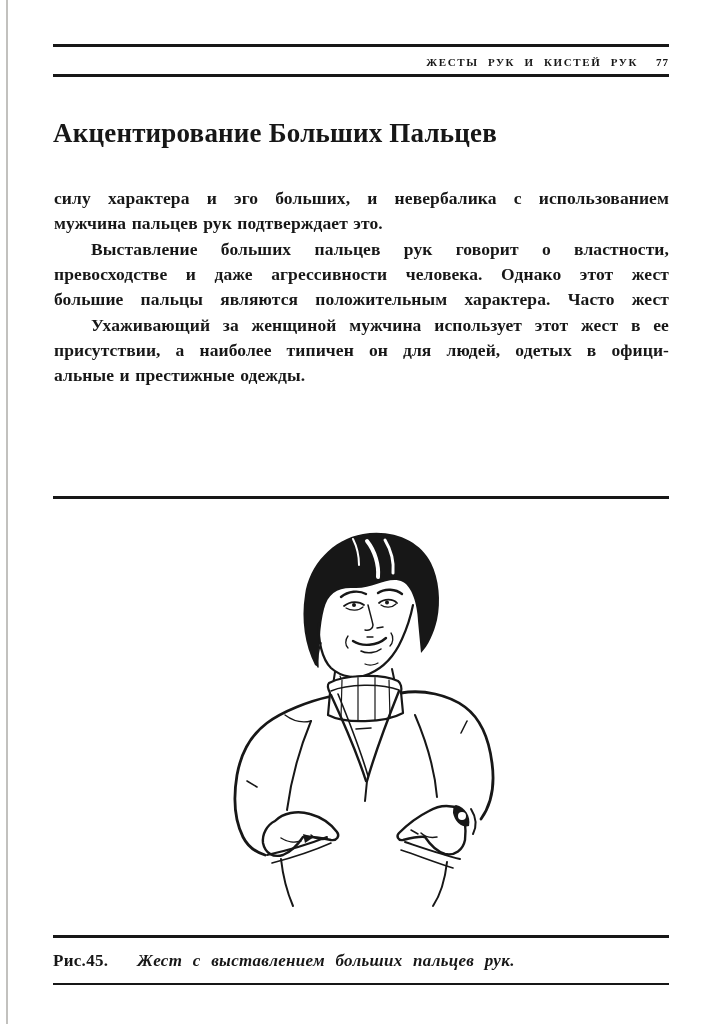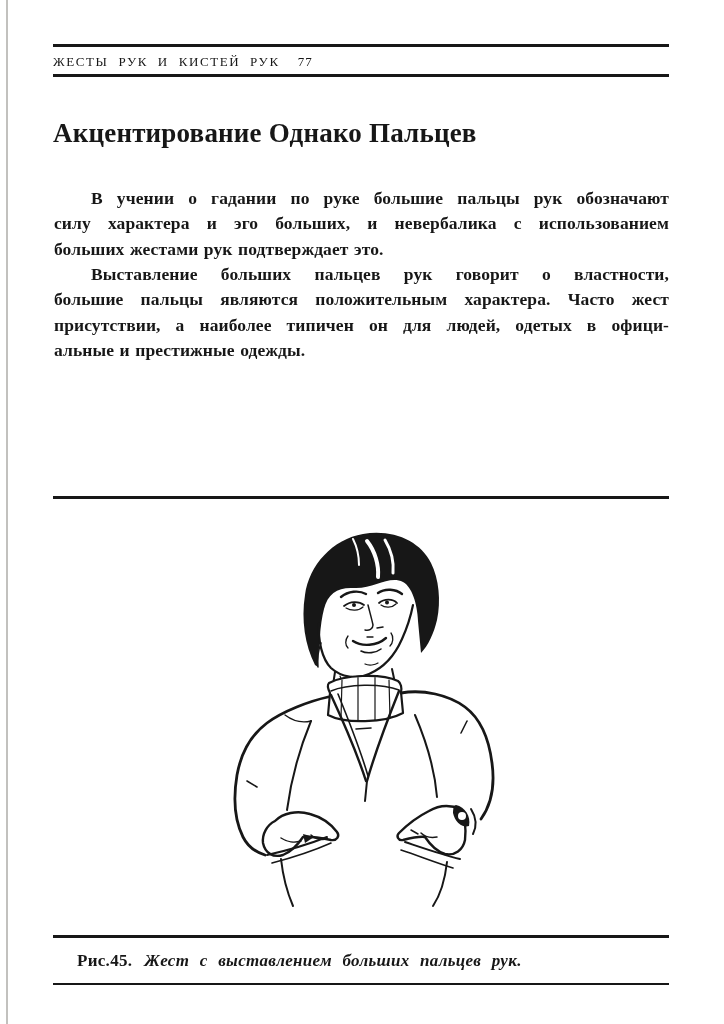--- a/index.html
+++ b/index.html
@@ -18,22 +18,22 @@
   }
   .rule { position: absolute; left: 53px; width: 616px; background: #171717; }
   .rule-header-top   { top: 44px;  height: 3px; }
   .rule-header-bot   { top: 74px;  height: 2.5px; }
   .rule-text-bottom  { top: 496px; height: 3px; }
   .rule-caption-top  { top: 935px; height: 3px; }
   .rule-caption-bot  { top: 983px; height: 2px; }
 
   .running-header {
     position: absolute; left: 53px; top: 49px; width: 616px; height: 26px;
-    line-height: 26px; 
-    font-weight: 400; font-size: 13px; letter-spacing: 1.6px; word-spacing: 5px;
+    line-height: 26px; text-align: right;
+    font-weight: 700; font-size: 11px; letter-spacing: 1.6px; word-spacing: 5px;
     white-space: nowrap;
   }
   .running-header .pageno { margin-left: 18px; letter-spacing: 1px; }
 
   .page-title {
     position: absolute; left: 53px; top: 100px; width: 616px;
     line-height: 30px; font-weight: 700; font-size: 27px; letter-spacing: .2px;
     white-space: nowrap;
   }
 
@@ -48,47 +48,48 @@
   .bline.first { text-indent: 37px; }
   .bline.plast { text-align-last: left; -moz-text-align-last: left; }
 
   .figure-wrap { position: absolute; left: 215px; top: 525px; width: 310px; height: 410px; }
   .figure-wrap svg { display: block; width: 310px; height: 410px; }
 
   .caption {
     position: absolute; left: 53px; top: 948px; width: 616px; height: 26px;
     line-height: 26px; font-size: 17px; font-weight: 700; white-space: nowrap;
   }
-  .caption .cap-label { font-style: normal; letter-spacing: .3px; margin-left: 24px; }
-  .caption .cap-text  { font-style: italic; margin-left: 12px; word-spacing: 6px; letter-spacing: .3px; }
+  .caption .cap-label { font-style: normal; letter-spacing: .3px; }
+  .caption .cap-text  { font-style: italic; margin-left: 29px; word-spacing: 6px; letter-spacing: .3px; }
 </style>
 </head>
 <body>
 
 <div class="scan-edge"></div>
 
 <div class="rule rule-header-top"></div>
 <div class="running-header">
   <span>ЖЕСТЫ РУК И КИСТЕЙ РУК</span><span class="pageno">77</span>
 </div>
 <div class="rule rule-header-bot"></div>
 
-<h1 class="page-title">Акцентирование Однако Пальцев</h1>
+<h1 class="page-title">Акцентирование Больших Пальцев</h1>
 
 <div class="text-block">
   <div class="para">
-      <div class="bline first">В учении о гадании по руке большие пальцы рук обозначают</div>
       <div class="bline">силу характера и эго больших, и невербалика с использованием</div>
-      <div class="bline plast">больших жестами рук подтверждает это.</div>
+      <div class="bline plast">мужчина пальцев рук подтверждает это.</div>
     </div>
   <div class="para">
       <div class="bline first">Выставление больших пальцев рук говорит о властности,</div>
+      <div class="bline">превосходстве и даже агрессивности человека. Однако этот жест</div>
       <div class="bline">большие пальцы являются положительным характера. Часто жест</div>
     </div>
   <div class="para">
+      <div class="bline first">Ухаживающий за женщиной мужчина использует этот жест в ее</div>
       <div class="bline">присутствии, а наиболее типичен он для людей, одетых в офици-</div>
       <div class="bline plast">альные и престижные одежды.</div>
     </div>
 </div>
 
 <div class="rule rule-text-bottom"></div>
 
 <div class="figure-wrap">
   <svg viewBox="0 0 310 410" role="img" fill="none" stroke="#171717" stroke-linecap="round" stroke-linejoin="round" aria-label="Штриховой рисунок: улыбающийся человек в водолазке и пиджаке, руки в карманах, большие пальцы выставлены наружу">
 

